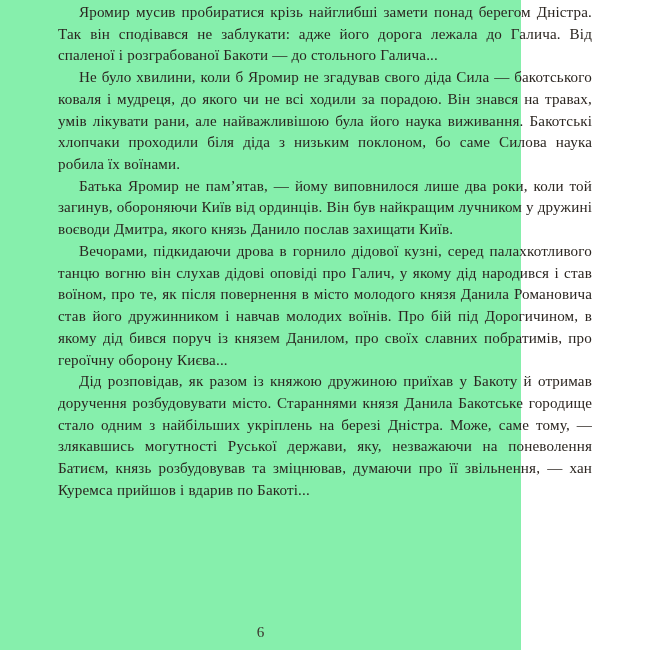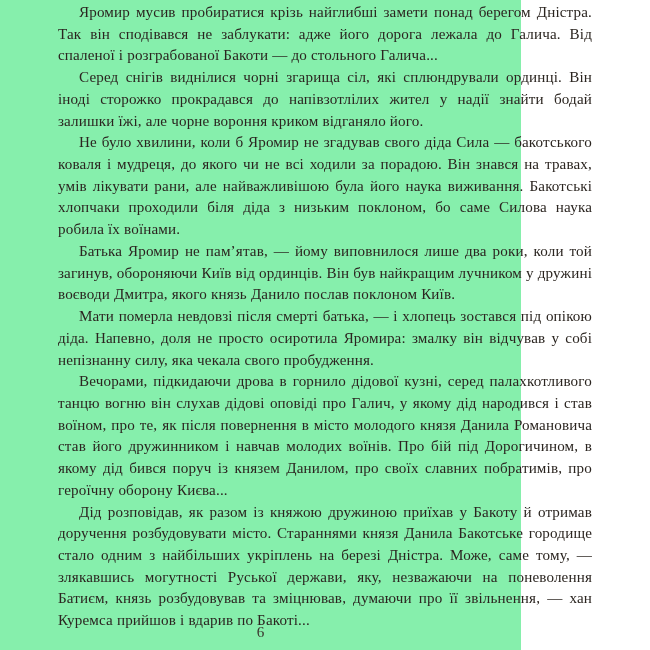--- a/index.html
+++ b/index.html
@@ -60,23 +60,21 @@
     font-family: "Liberation Serif", "DejaVu Serif", serif;
   }
 </style>
 </head>
 <body>
 
 <div class="page">
 
   <div class="text-block">
     <p class="para">Яромир мусив пробиратися крізь найглибші замети понад берегом Дністра. Так він сподівався не заблукати: адже його дорога лежала до Галича. Від спаленої і розграбованої Бакоти — до стольного Галича...</p>
-    <p class="para">Серед снігів виднілися чорні згарища сіл, які сплюндрували ординці. Він іноді сторожко прокрадався до напівзотлілих жител у надії знайти бодай залишки їжі, але чорне вороння криком відганяло його.</p>
     <p class="para">Не було хвилини, коли б Яромир не згадував свого діда Сила — бакотського коваля і мудреця, до якого чи не всі ходили за порадою. Він знався на травах, умів лікувати рани, але найважливішою була його наука виживання. Бакотські хлопчаки проходили біля діда з низьким поклоном, бо саме Силова наука робила їх воїнами.</p>
-    <p class="para">Батька Яромир не пам’ятав, — йому виповнилося лише два роки, коли той загинув, обороняючи Київ від ординців. Він був найкращим лучником у дружині воєводи Дмитра, якого князь Данило послав поклоном Київ.</p>
-    <p class="para">Мати померла невдовзі після смерті батька, — і хлопець зостався під опікою діда. Напевно, доля не просто осиротила Яромира: змалку він відчував у собі непізнанну силу, яка чекала свого пробудження.</p>
+    <p class="para">Батька Яромир не пам’ятав, — йому виповнилося лише два роки, коли той загинув, обороняючи Київ від ординців. Він був найкращим лучником у дружині воєводи Дмитра, якого князь Данило послав захищати Київ.</p>
     <p class="para">Вечорами, підкидаючи дрова в горнило дідової кузні, серед палахкотливого танцю вогню він слухав дідові оповіді про Галич, у якому дід народився і став воїном, про те, як після повернення в місто молодого князя Данила Романовича став його дружинником і навчав молодих воїнів. Про бій під Дорогичином, в якому дід бився поруч із князем Данилом, про своїх славних побратимів, про героїчну оборону Києва...</p>
     <p class="para">Дід розповідав, як разом із княжою дружиною приїхав у Бакоту й отримав доручення розбудовувати місто. Стараннями князя Данила Бакотське городище стало одним з найбільших укріплень на березі Дністра. Може, саме тому, — злякавшись могутності Руської держави, яку, незважаючи на поневолення Батиєм, князь розбудовував та зміцнював, думаючи про її звільнення, — хан Куремса прийшов і вдарив по Бакоті...</p>
   </div>
 
   <div class="folio">6</div>
 
 </div>
 
 </body></html>

